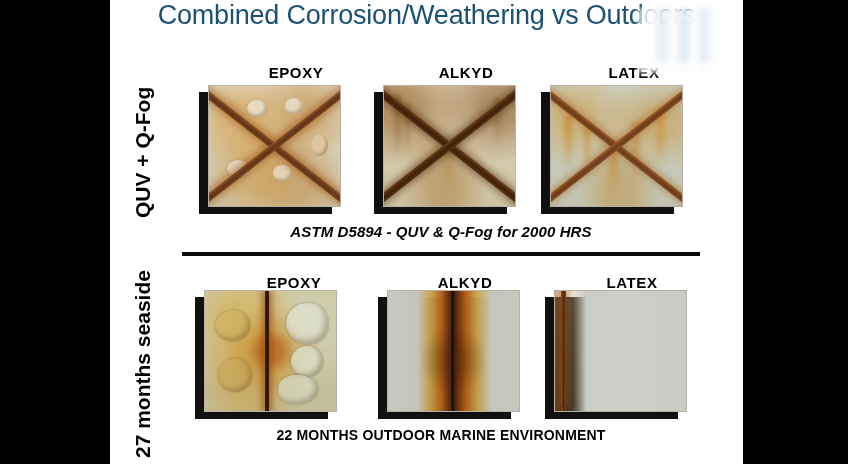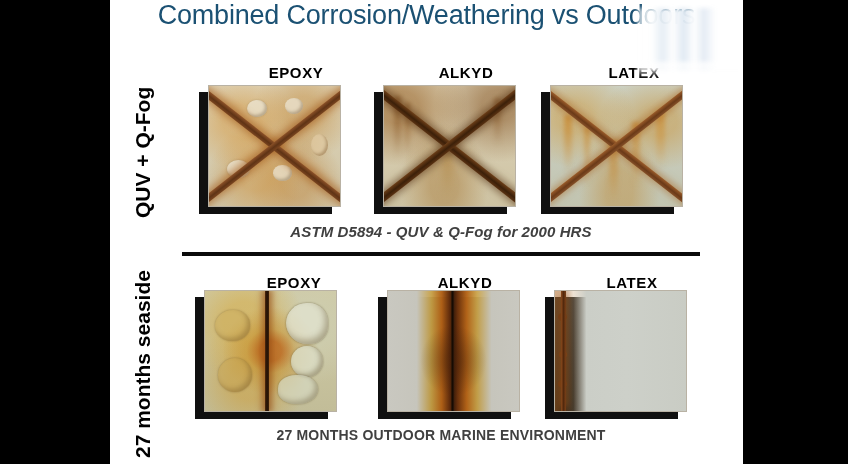--- a/index.html
+++ b/index.html
@@ -97,21 +97,21 @@
     font-weight: 700;
     font-size: 15px;
     letter-spacing: 0.6px;
     text-align: center;
     white-space: nowrap;
   }
 
   
   .caption {
     position: absolute;
-    color: #404040;
+    color: #000000;
     text-align: center;
     white-space: nowrap;
   }
   #caption-top {
     left: 182px;
     top: 223px;
     width: 518px;
     font-size: 15px;
     font-weight: 700;
     font-style: italic;
@@ -361,21 +361,21 @@
                  #c9ccc4 100%),
                linear-gradient(180deg, rgba(255,255,255,0.1), rgba(0,0,0,0.06));"></div>
         <div class="streak" style="left:4%;  top:4%;  width:9%; height:92%; background:linear-gradient(90deg, rgba(160,86,24,0.55), rgba(160,86,24,0)); filter:blur(2px);"></div>
         <div class="blob" style="left:2%;  top:18%; width:7%; height:7%; border-radius:50%; background:rgba(120,60,18,0.75);"></div>
         <div class="blob" style="left:3%;  top:50%; width:6%; height:6%; border-radius:50%; background:rgba(130,66,20,0.7);"></div>
         <div class="blob" style="left:2%;  top:74%; width:7%; height:7%; border-radius:50%; background:rgba(124,62,18,0.72);"></div>
         <div class="scribe vscribe" style="left:6%; width:5px; margin-left:-2px; background:linear-gradient(90deg,#8a4a1c,#53290d 50%,#7a4119);"></div>
       </div>
     </div>
 
-    <div class="caption" id="caption-bottom">27 MONTHS OUTDOOR MARINE ENVIRONMENT</div>
+    <div class="caption" id="caption-bottom">22 MONTHS OUTDOOR MARINE ENVIRONMENT</div>
 
     <div id="watermark-blur"></div>
 
   </div>
 
   <div id="letterbox-left"></div>
   <div id="letterbox-right"></div>
 
 </div>
 

